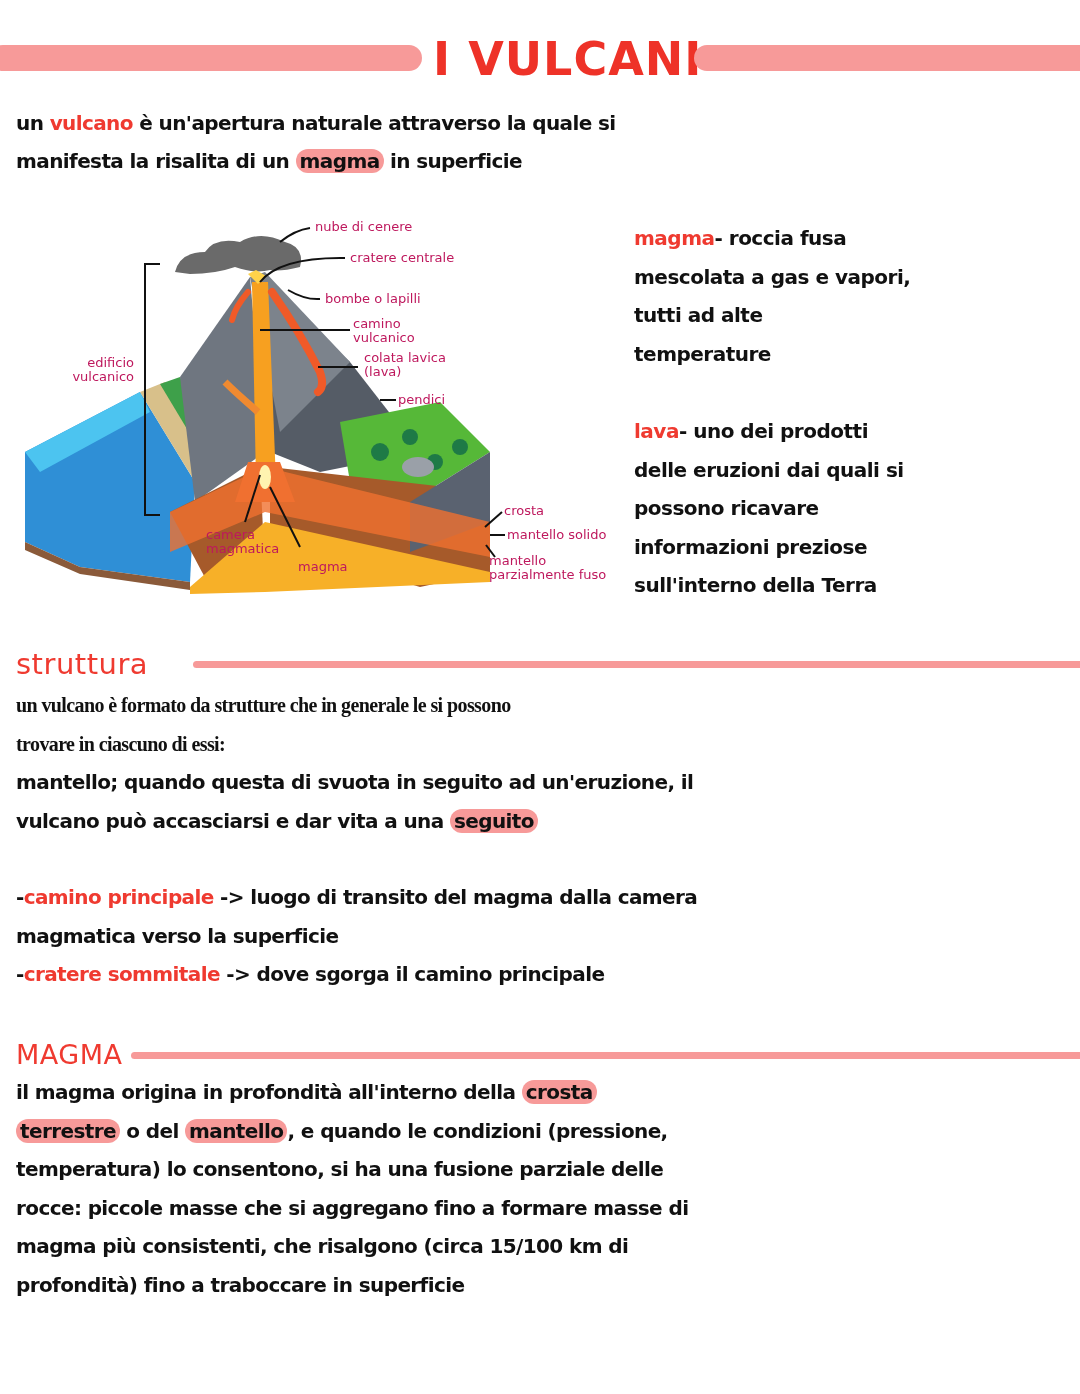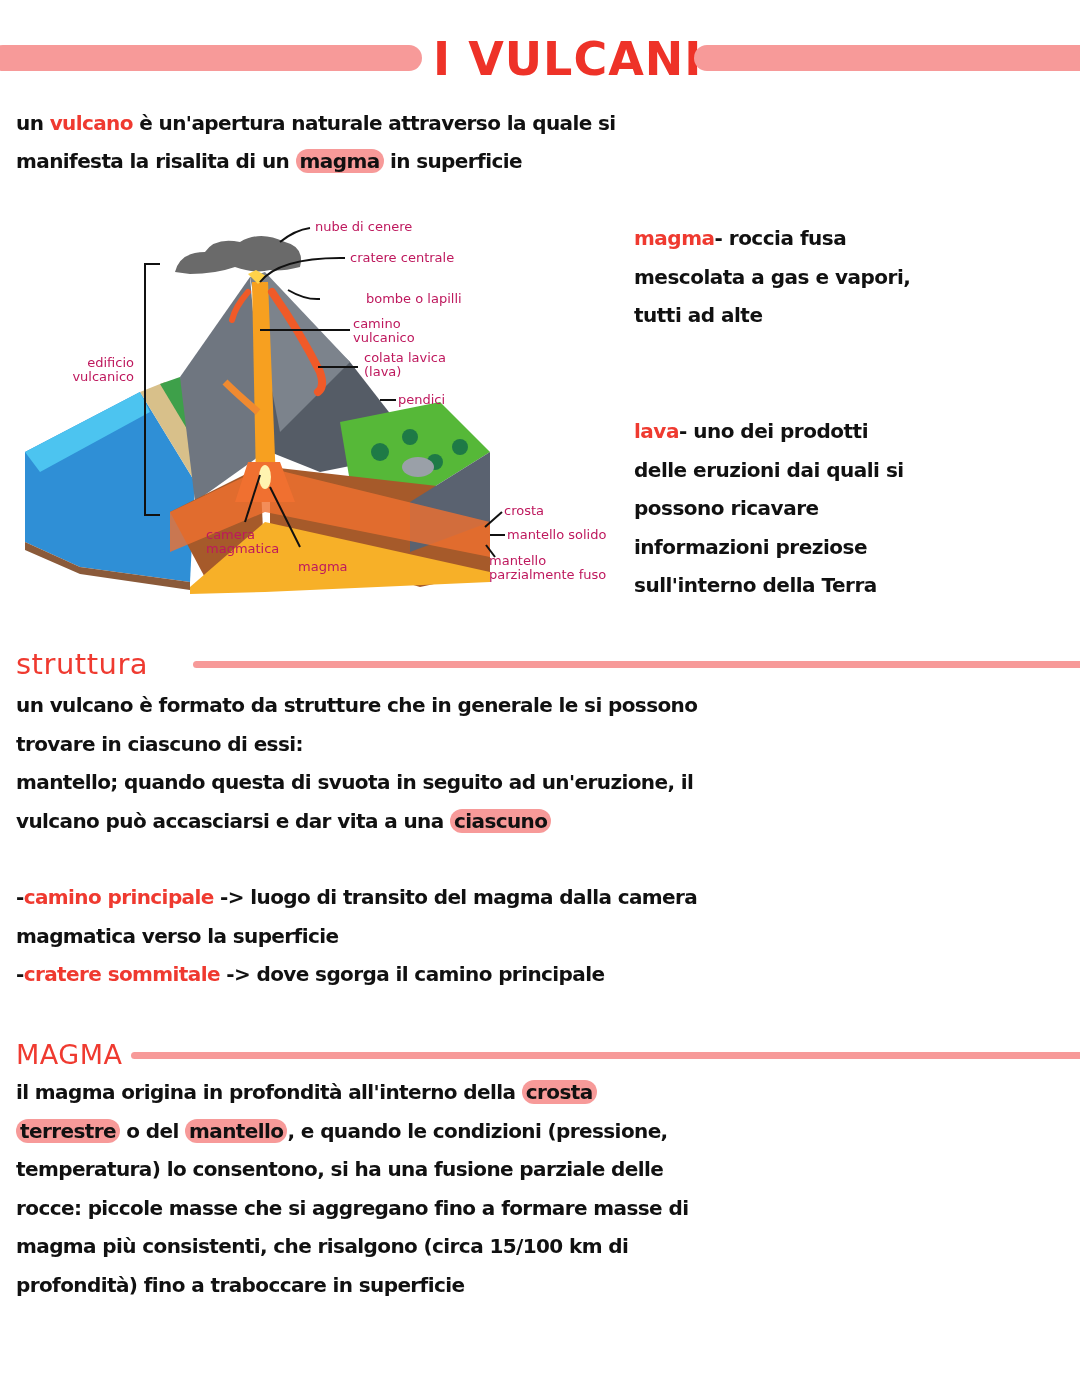--- a/index.html
+++ b/index.html
@@ -79,21 +79,21 @@
     <line x1="360" y1="188" x2="376" y2="188" stroke="#111" stroke-width="2"></line>
     <line x1="240" y1="263" x2="225" y2="310" stroke="#111" stroke-width="2"></line>
     <line x1="250" y1="275" x2="280" y2="335" stroke="#111" stroke-width="2"></line>
     <line x1="465" y1="315" x2="482" y2="300" stroke="#111" stroke-width="2"></line>
     <line x1="470" y1="323" x2="485" y2="323" stroke="#111" stroke-width="2"></line>
     <line x1="466" y1="333" x2="475" y2="345" stroke="#111" stroke-width="2"></line>
   </svg>
   
   <div class="abs lbl" style="left:295px; top:8px;">nube di cenere</div>
   <div class="abs lbl" style="left:330px; top:39px;">cratere centrale</div>
-  <div class="abs lbl" style="left:305px; top:80px;margin-left:41px;">bombe o lapilli</div>
+  <div class="abs lbl" style="left:305px; top:80px;">bombe o lapilli</div>
   <div class="abs lbl" style="left:333px; top:105px;">
     <div>camino</div>
     <div>vulcanico</div>
   </div>
   <div class="abs lbl" style="left:344px; top:139px;">
     <div>colata lavica</div>
     <div>(lava)</div>
   </div>
   <div class="abs lbl" style="left:378px; top:181px;">pendici</div>
   <div class="abs lbl" style="left:52px; top:144px; text-align:right; width:62px;">
@@ -110,40 +110,41 @@
   <div class="abs lbl" style="left:469px; top:342px;">
     <div>mantello</div>
     <div>parzialmente fuso</div>
   </div>
 </div>
 
 <div class="abs side" style="left:634px; top:219px;">
   <div><span class="red">magma</span><span>- roccia fusa</span></div>
   <div>mescolata a gas e vapori,</div>
   <div>tutti ad alte</div>
+  <div>temperature</div>
 </div>
 <div class="abs side" style="left:634px; top:412px;">
   <div><span class="red">lava</span><span>- uno dei prodotti</span></div>
   <div>delle eruzioni dai quali si</div>
   <div>possono ricavare</div>
   <div>informazioni preziose</div>
   <div>sull'interno della Terra</div>
 </div>
 
 <div class="abs sec-title" style="left:16px; top:650px;">struttura</div>
 <div class="abs bar" style="left:193px; top:661px; width:895px; height:7px; border-radius:4px;"></div>
 
-<div class="abs txt" style="left:16px; top:686px;">
+<div class="abs txt" style="left:16px; top:686px;font-family:Liberation Serif, serif;">
   <div>un vulcano è formato da strutture che in generale le si possono</div>
   <div>trovare in ciascuno di essi:</div>
 </div>
 
 <div class="abs txt" style="left:16px; top:763px;">
   <div>mantello; quando questa di svuota in seguito ad un'eruzione, il</div>
-  <div><span>vulcano può accasciarsi e dar vita a una </span><span class="hl">ciascuno</span></div>
+  <div><span>vulcano può accasciarsi e dar vita a una </span><span class="hl">seguito</span></div>
 </div>
 
 <div class="abs txt" style="left:16px; top:878px;">
   <div>-<span class="red">camino principale</span><span> -&gt; luogo di transito del magma dalla camera</span></div>
   <div>magmatica verso la superficie</div>
 </div>
 
 <div class="abs txt" style="left:16px; top:955px;">
   <div>-<span class="red">cratere sommitale</span><span> -&gt; dove sgorga il camino principale</span></div>
 </div>

